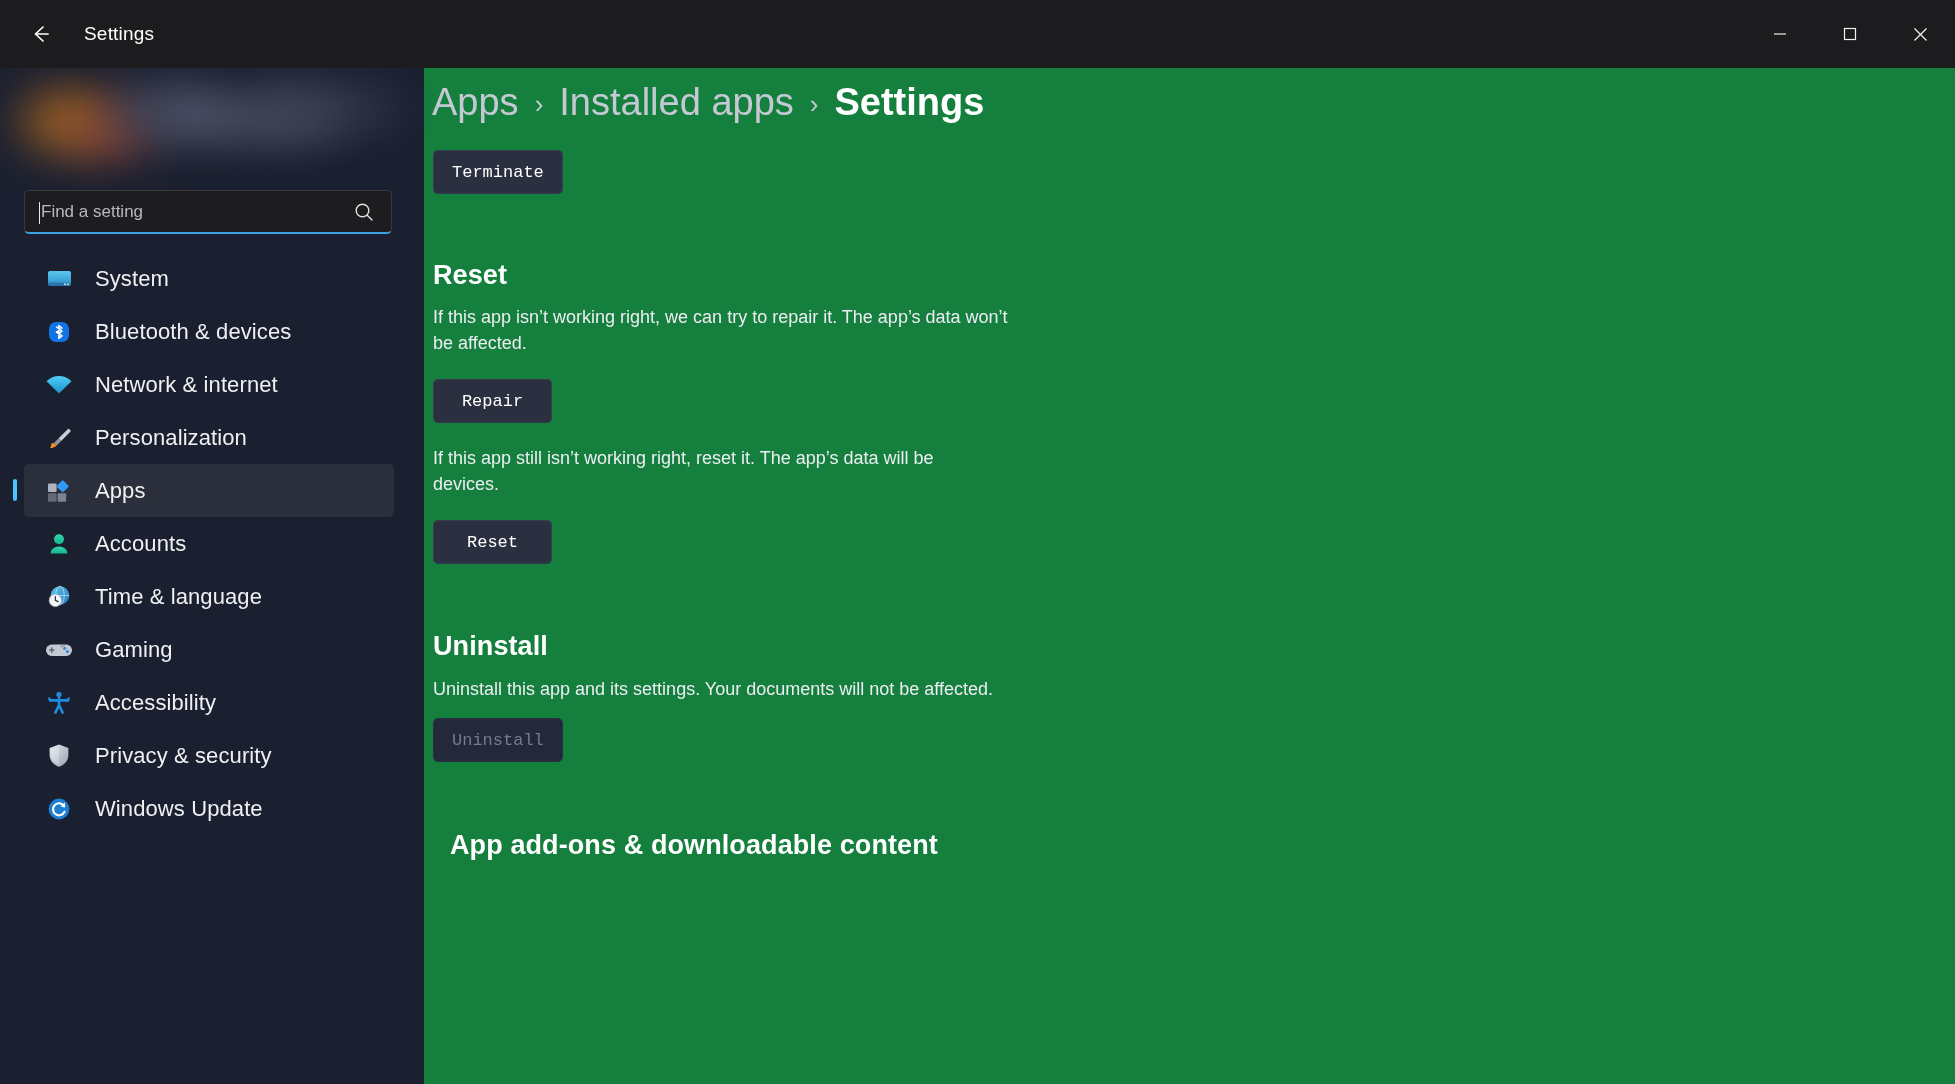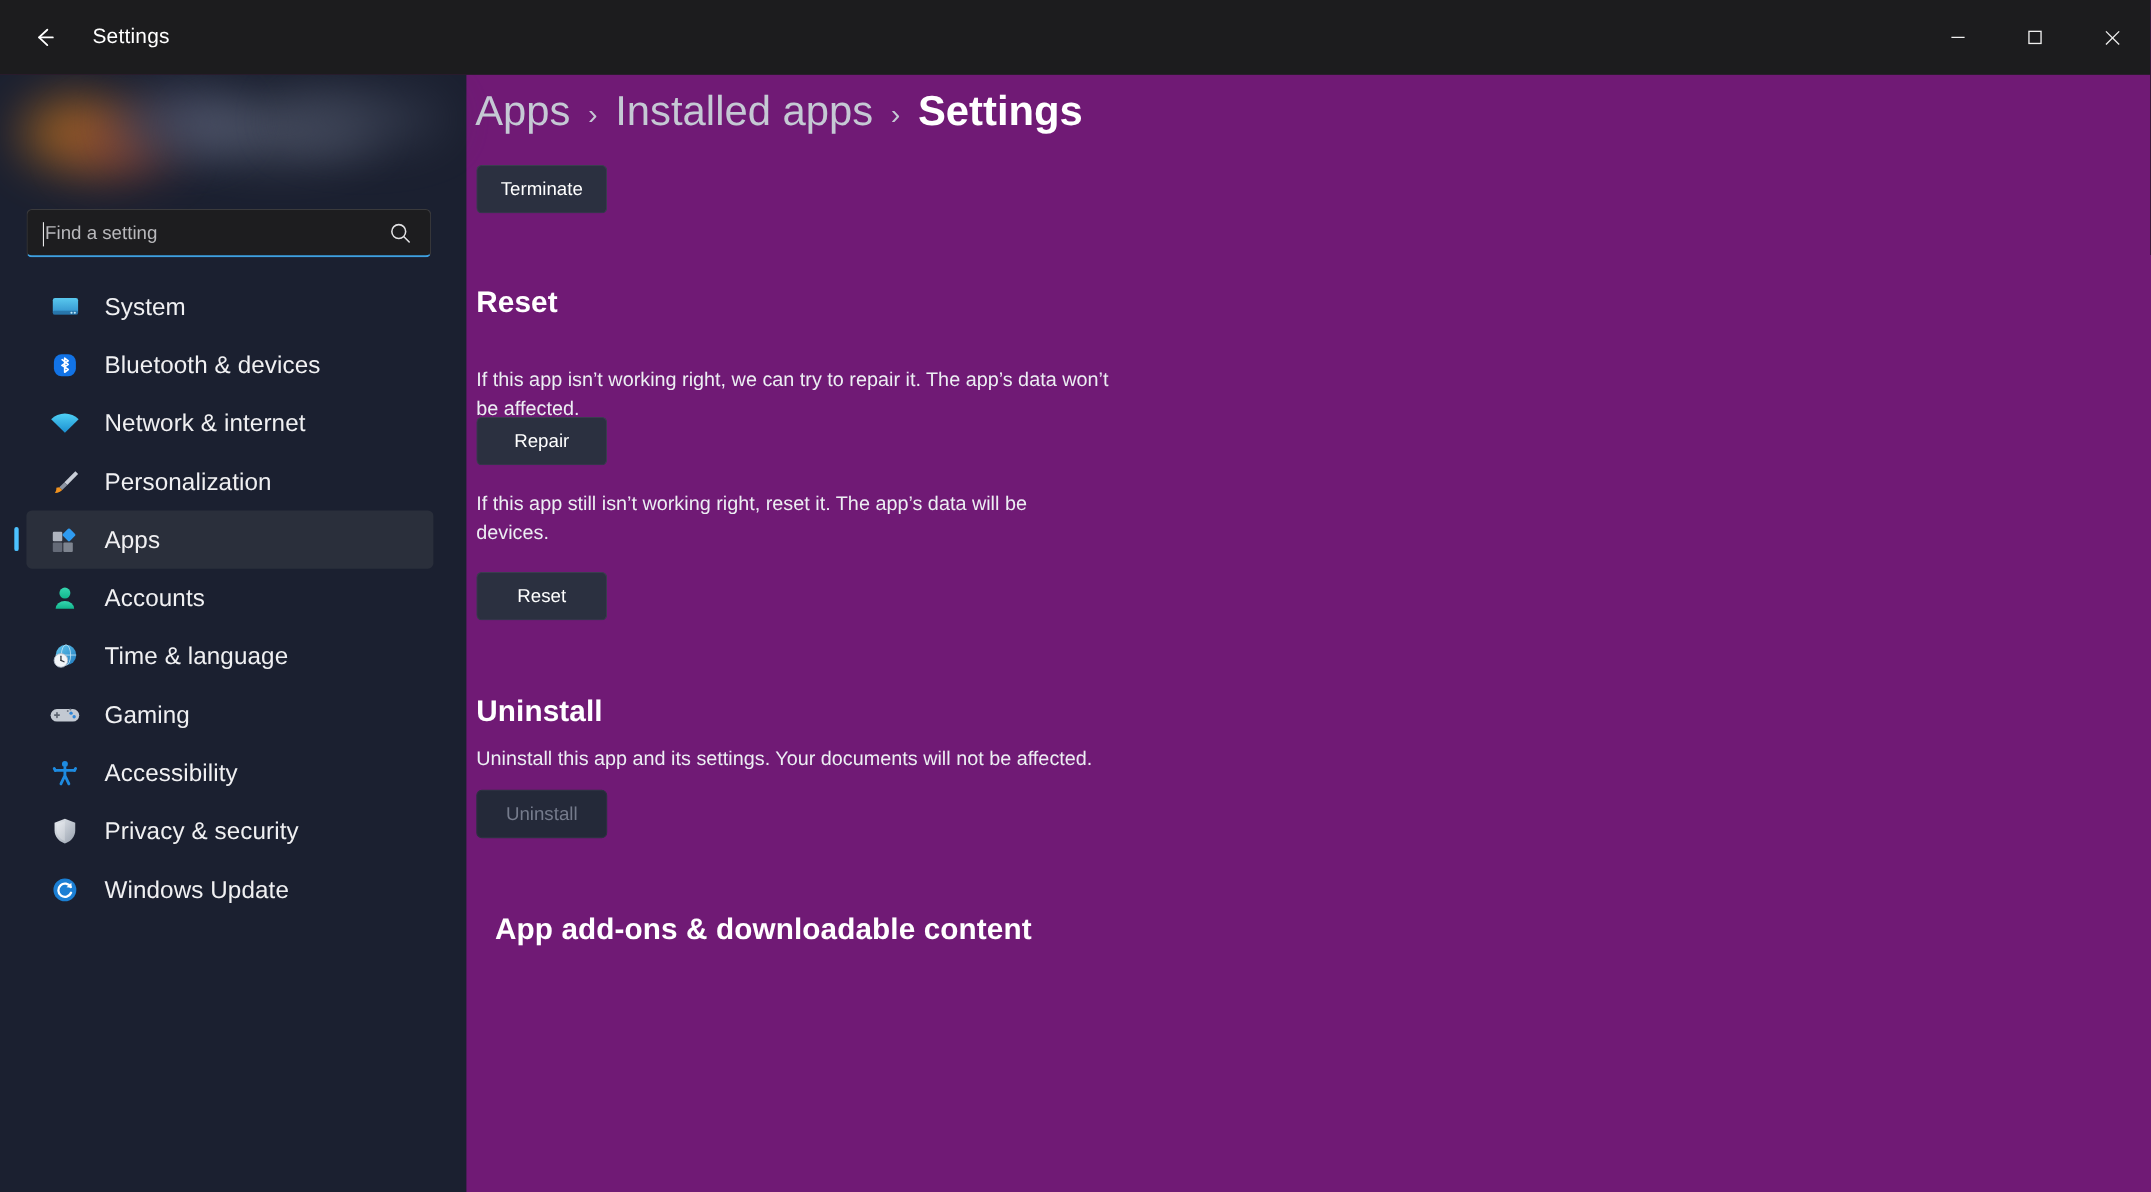--- a/index.html
+++ b/index.html
@@ -9,21 +9,21 @@
     height: 1084px;
     overflow: hidden;
     background: #131313;
     font-family: "Liberation Sans", sans-serif;
   }
 
   #app {
     position: relative;
     width: 1955px;
     height: 1084px;
-    background: #701a75;
+    background: #15803d;
     overflow: hidden;
   }
 
   
   .titlebar {
     position: absolute;
     top: 0; left: 0;
     width: 1955px;
     height: 68px;
     background: #1c1c1e;
@@ -182,21 +182,21 @@
     align-items: center;
     justify-content: center;
     min-width: 119px;
     height: 44px;
     padding: 0 18px;
     background: #2b3040;
     border: 1px solid #393e4e;
     border-bottom-color: #32384a;
     border-radius: 5px;
     color: #ffffff;
-    font-family: Liberation Sans, sans-serif;
+    font-family: Liberation Mono, monospace;
     font-size: 17px;
     cursor: pointer;
   }
   .btn.disabled {
     background: #242939;
     border-color: #2c3141;
     color: #757b8c;
     cursor: default;
   }
 
@@ -442,21 +442,21 @@
       <span class="crumb-sep">›</span>
       <span class="crumb current">Settings</span>
     </div>
 
     <div class="pos" style="top:82px; left:9px;">
       <button class="btn">Terminate</button>
     </div>
 
     <div class="pos section-h" style="top:192px; left:9px;">Reset</div>
 
-    <div class="pos body-text" style="top:236px; left:9px; width:575px;margin-top:28px;">If this app isn’t working right, we can try to repair it. The app’s data won’t be affected.</div>
+    <div class="pos body-text" style="top:236px; left:9px; width:575px;">If this app isn’t working right, we can try to repair it. The app’s data won’t be affected.</div>
 
     <div class="pos" style="top:311px; left:9px;">
       <button class="btn">Repair</button>
     </div>
 
     <div class="pos body-text" style="top:377px; left:9px; width:550px;">If this app still isn’t working right, reset it. The app’s data will be devices.</div>
 
     <div class="pos" style="top:452px; left:9px;">
       <button class="btn">Reset</button>
     </div>

